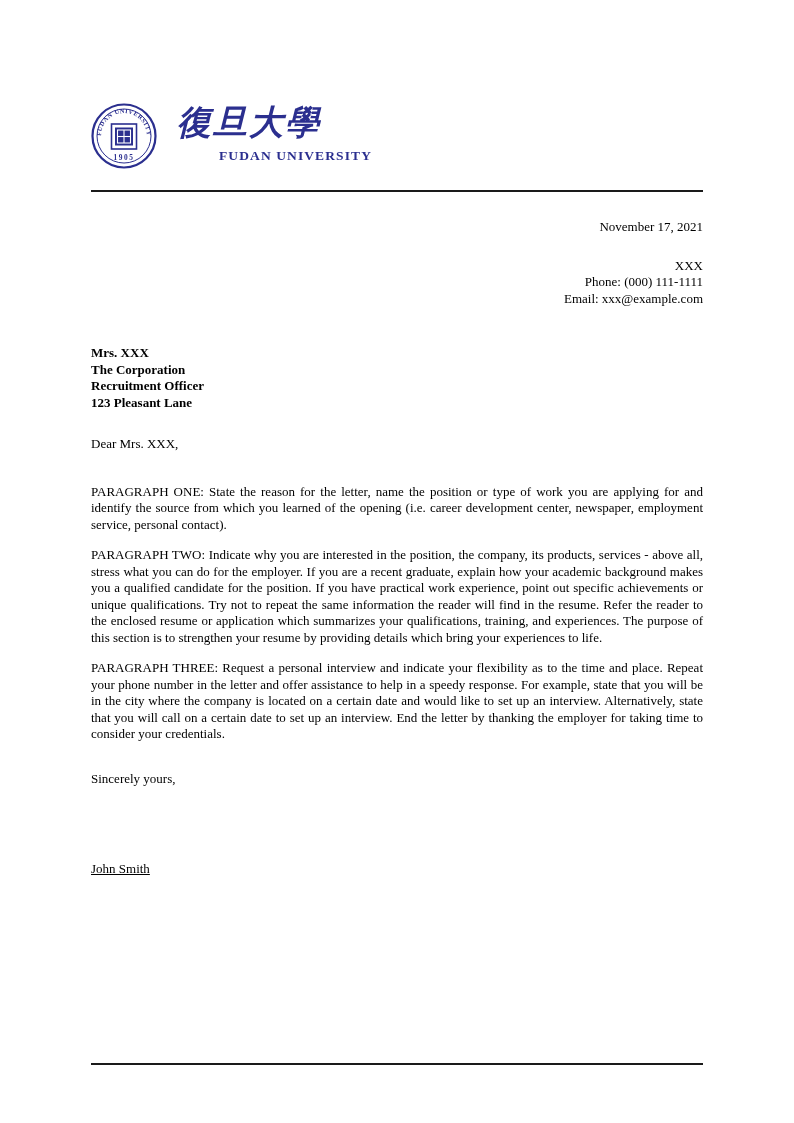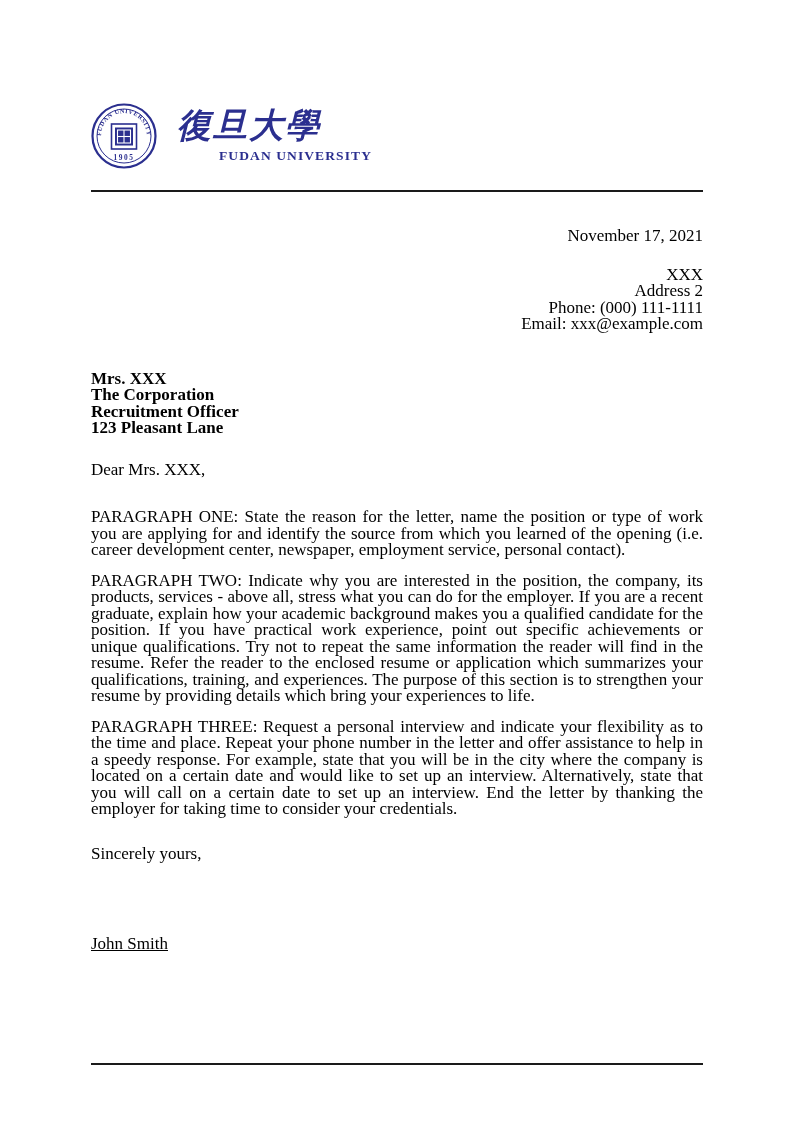--- a/index.html
+++ b/index.html
@@ -42,21 +42,21 @@
   .crest svg { display: block; }
 
   .wordmark {
     margin-left: 20px;
     display: flex;
     flex-direction: column;
     justify-content: center;
     height: 66px;
   }
   .cn-name {
-    font-family: Liberation Serif, serif;
+    font-family: Liberation Mono, monospace;
     color: #2b2f8f;
     font-size: 34px;
     letter-spacing: 2px;
     line-height: 1.05;
     font-weight: 700;
     font-style: italic;
     white-space: nowrap;
   }
   .en-name {
     color: #2b2f8f;
@@ -83,23 +83,23 @@
     top: 1063px;
     width: 612px;
     height: 2px;
     background: #1a1a1a;
   }
 
   
   .content {
     position: absolute;
     left: 91px;
-    top: 228px;
+    top: 219px;
     width: 612px;
-    font-size: 17px;
+    font-size: 13px;
     line-height: 16.5px;
   }
 
   .sender-block {
     text-align: right;
     margin-left: auto;
     width: 100%;
   }
   .sender-block .date { margin-bottom: 22px; }
   .sender-block div { white-space: nowrap; }
@@ -160,21 +160,20 @@
     </div>
   </div>
 
   <div class="rule-top"></div>
 
   <div class="content">
 
     <div class="sender-block">
       <div class="date">November 17, 2021</div>
       <div>XXX</div>
-      <div>Address 2</div>
       <div>Phone: (000) 111-1111</div>
       <div>Email: xxx@example.com</div>
     </div>
 
     <div class="recipient-block">
       <div>Mrs. XXX</div>
       <div>The Corporation</div>
       <div>Recruitment Officer</div>
       <div>123 Pleasant Lane</div>
     </div>

